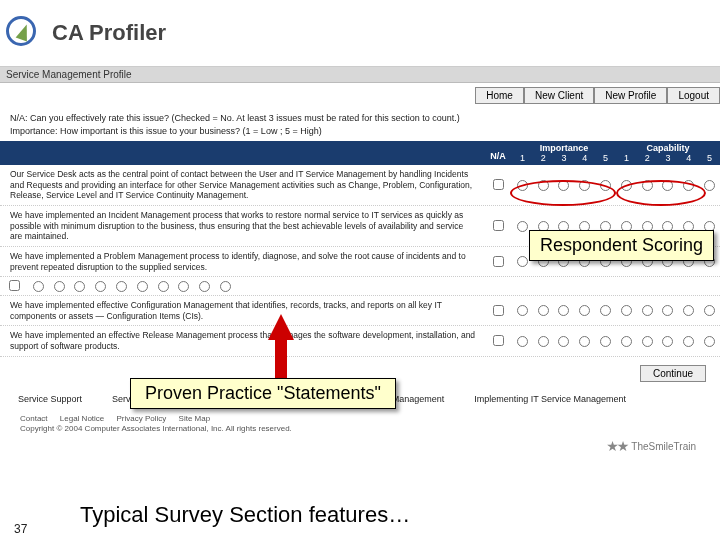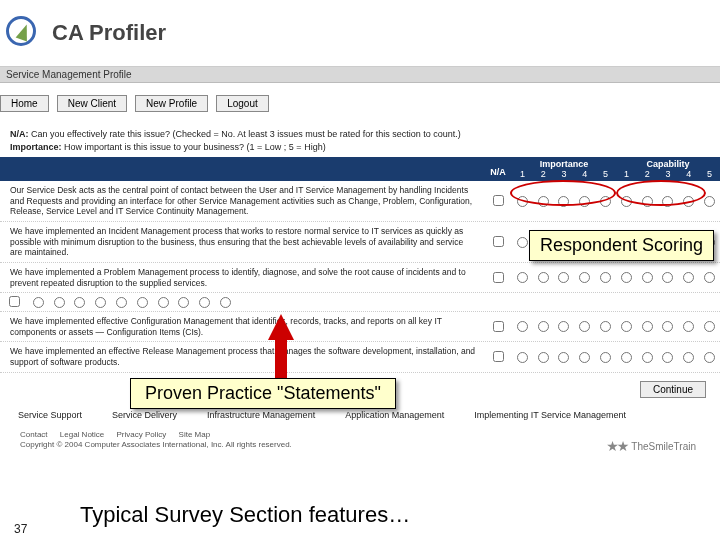--- a/index.html
+++ b/index.html
@@ -6,25 +6,25 @@
   body { font-family: Arial, sans-serif; width: 720px; height: 540px; background: #fff; position: relative; overflow: hidden; }
 
   .header { display: flex; align-items: center; padding: 16px 6px; background: #fff; border-bottom: 1px solid #ccc; }
   .header-logo { width: 40px; height: 34px; position: relative; margin-right: 6px; }
   .header-logo .arc { position: absolute; width: 30px; height: 30px; border: 3px solid #3a66b0; border-radius: 50%; top: 0; left: 0; }
   .header-logo .blade { position: absolute; width: 0; height: 0; border-left: 6px solid transparent; border-right: 6px solid transparent; border-bottom: 16px solid #75a04a; top: 8px; left: 12px; transform: rotate(20deg); }
   .header-title { font-size: 22px; font-weight: bold; color: #444; }
 
   .subhead { background: #d8d8d8; font-size: 10px; padding: 2px 6px; color: #333; border-bottom: 1px solid #bbb; }
 
-  .nav { display: flex; justify-content: flex-start; gap: 8px; padding: 12px 0; }
+  .nav { display: flex; justify-content: flex-end; padding: 4px 0; }
   .nav button { font-size: 10px; padding: 2px 10px; background: #eee; border: 1px solid #888; cursor: pointer; }
 
   .instructions { font-size: 9px; color: #222; padding: 4px 10px; line-height: 1.4; }
-  .instructions .lbl { font-weight: bold; }
+  .instructions .lbl { font-weight: normal; }
 
   .col-header { display: flex; background: #1a3c6e; color: #fff; font-size: 9px; font-weight: bold; padding: 2px 0; }
   .col-header .qcol { flex: 1; }
   .col-header .na { width: 28px; text-align: center; display: flex; flex-direction: column; justify-content: flex-end; padding-bottom: 2px; }
   .col-header .group { width: 104px; text-align: center; }
   .col-header .nums { display:flex; justify-content: space-around; font-weight: normal; }
 
   .qrow { display: flex; border-bottom: 1px dotted #ccc; align-items: center; }
   .qrow .qtext { flex: 1; font-size: 8.5px; color: #222; padding: 4px 8px 4px 10px; line-height: 1.25; }
   .qrow .na-cell { width: 28px; text-align: center; }

